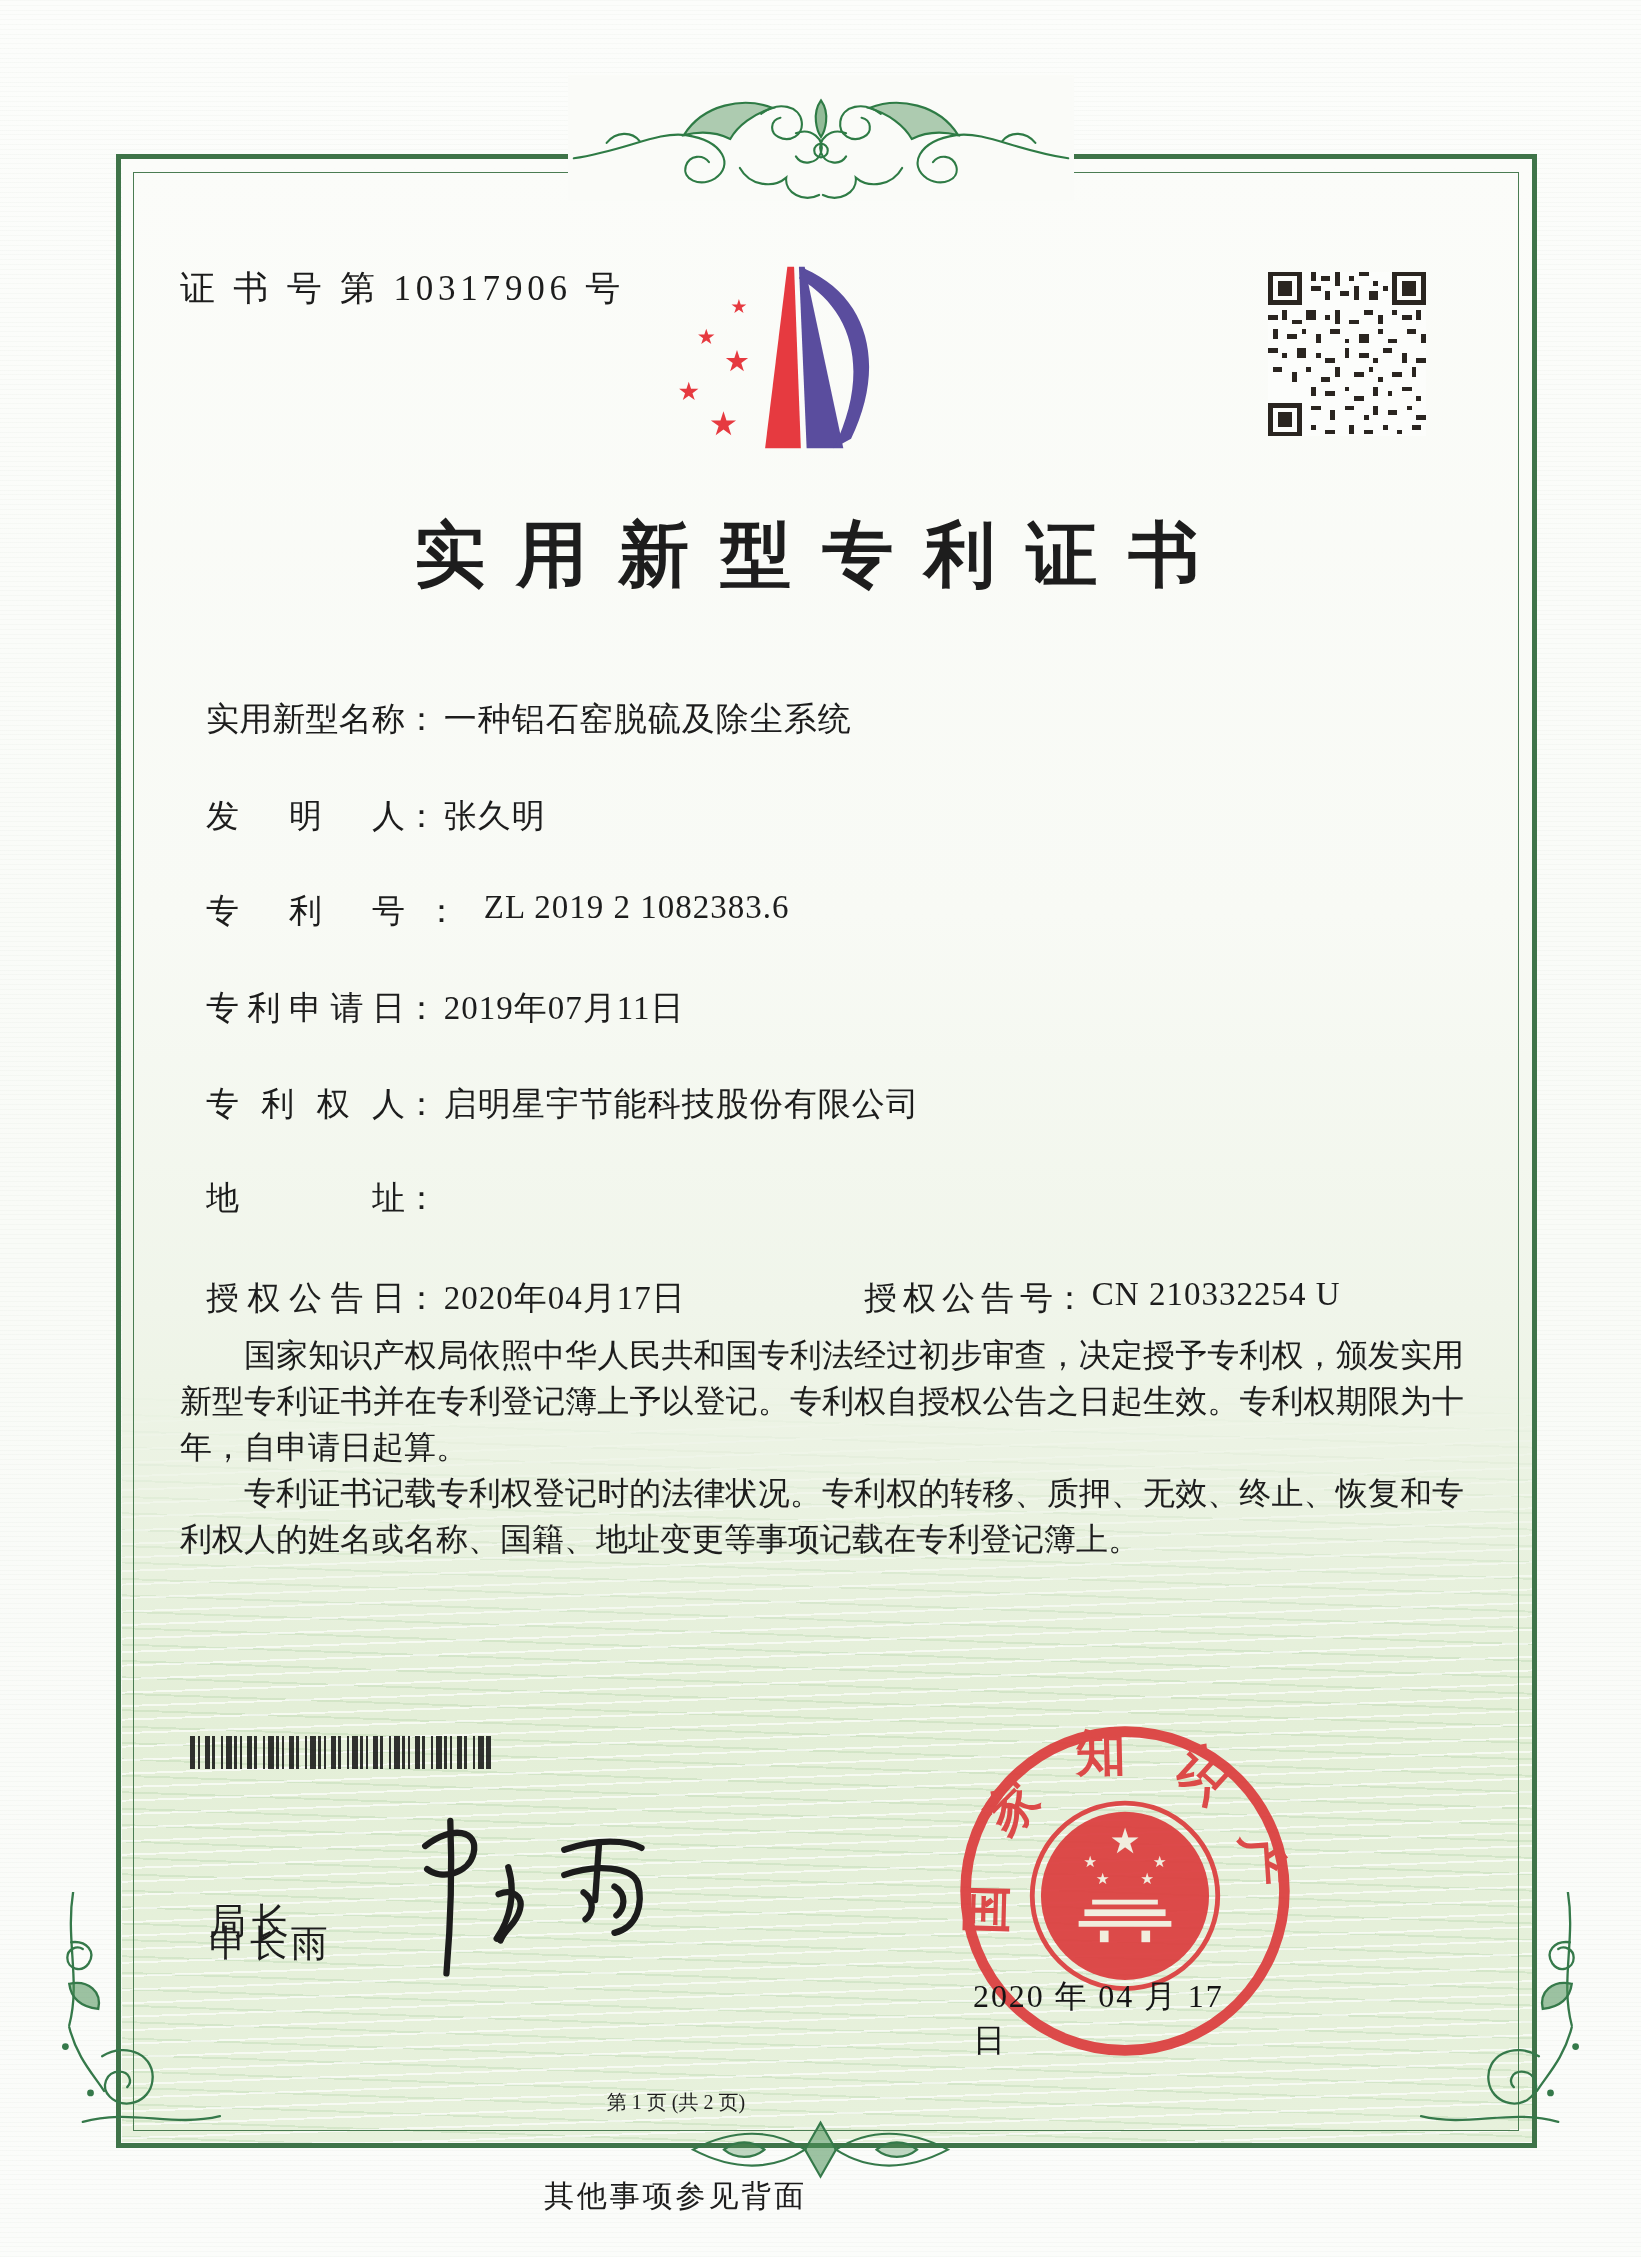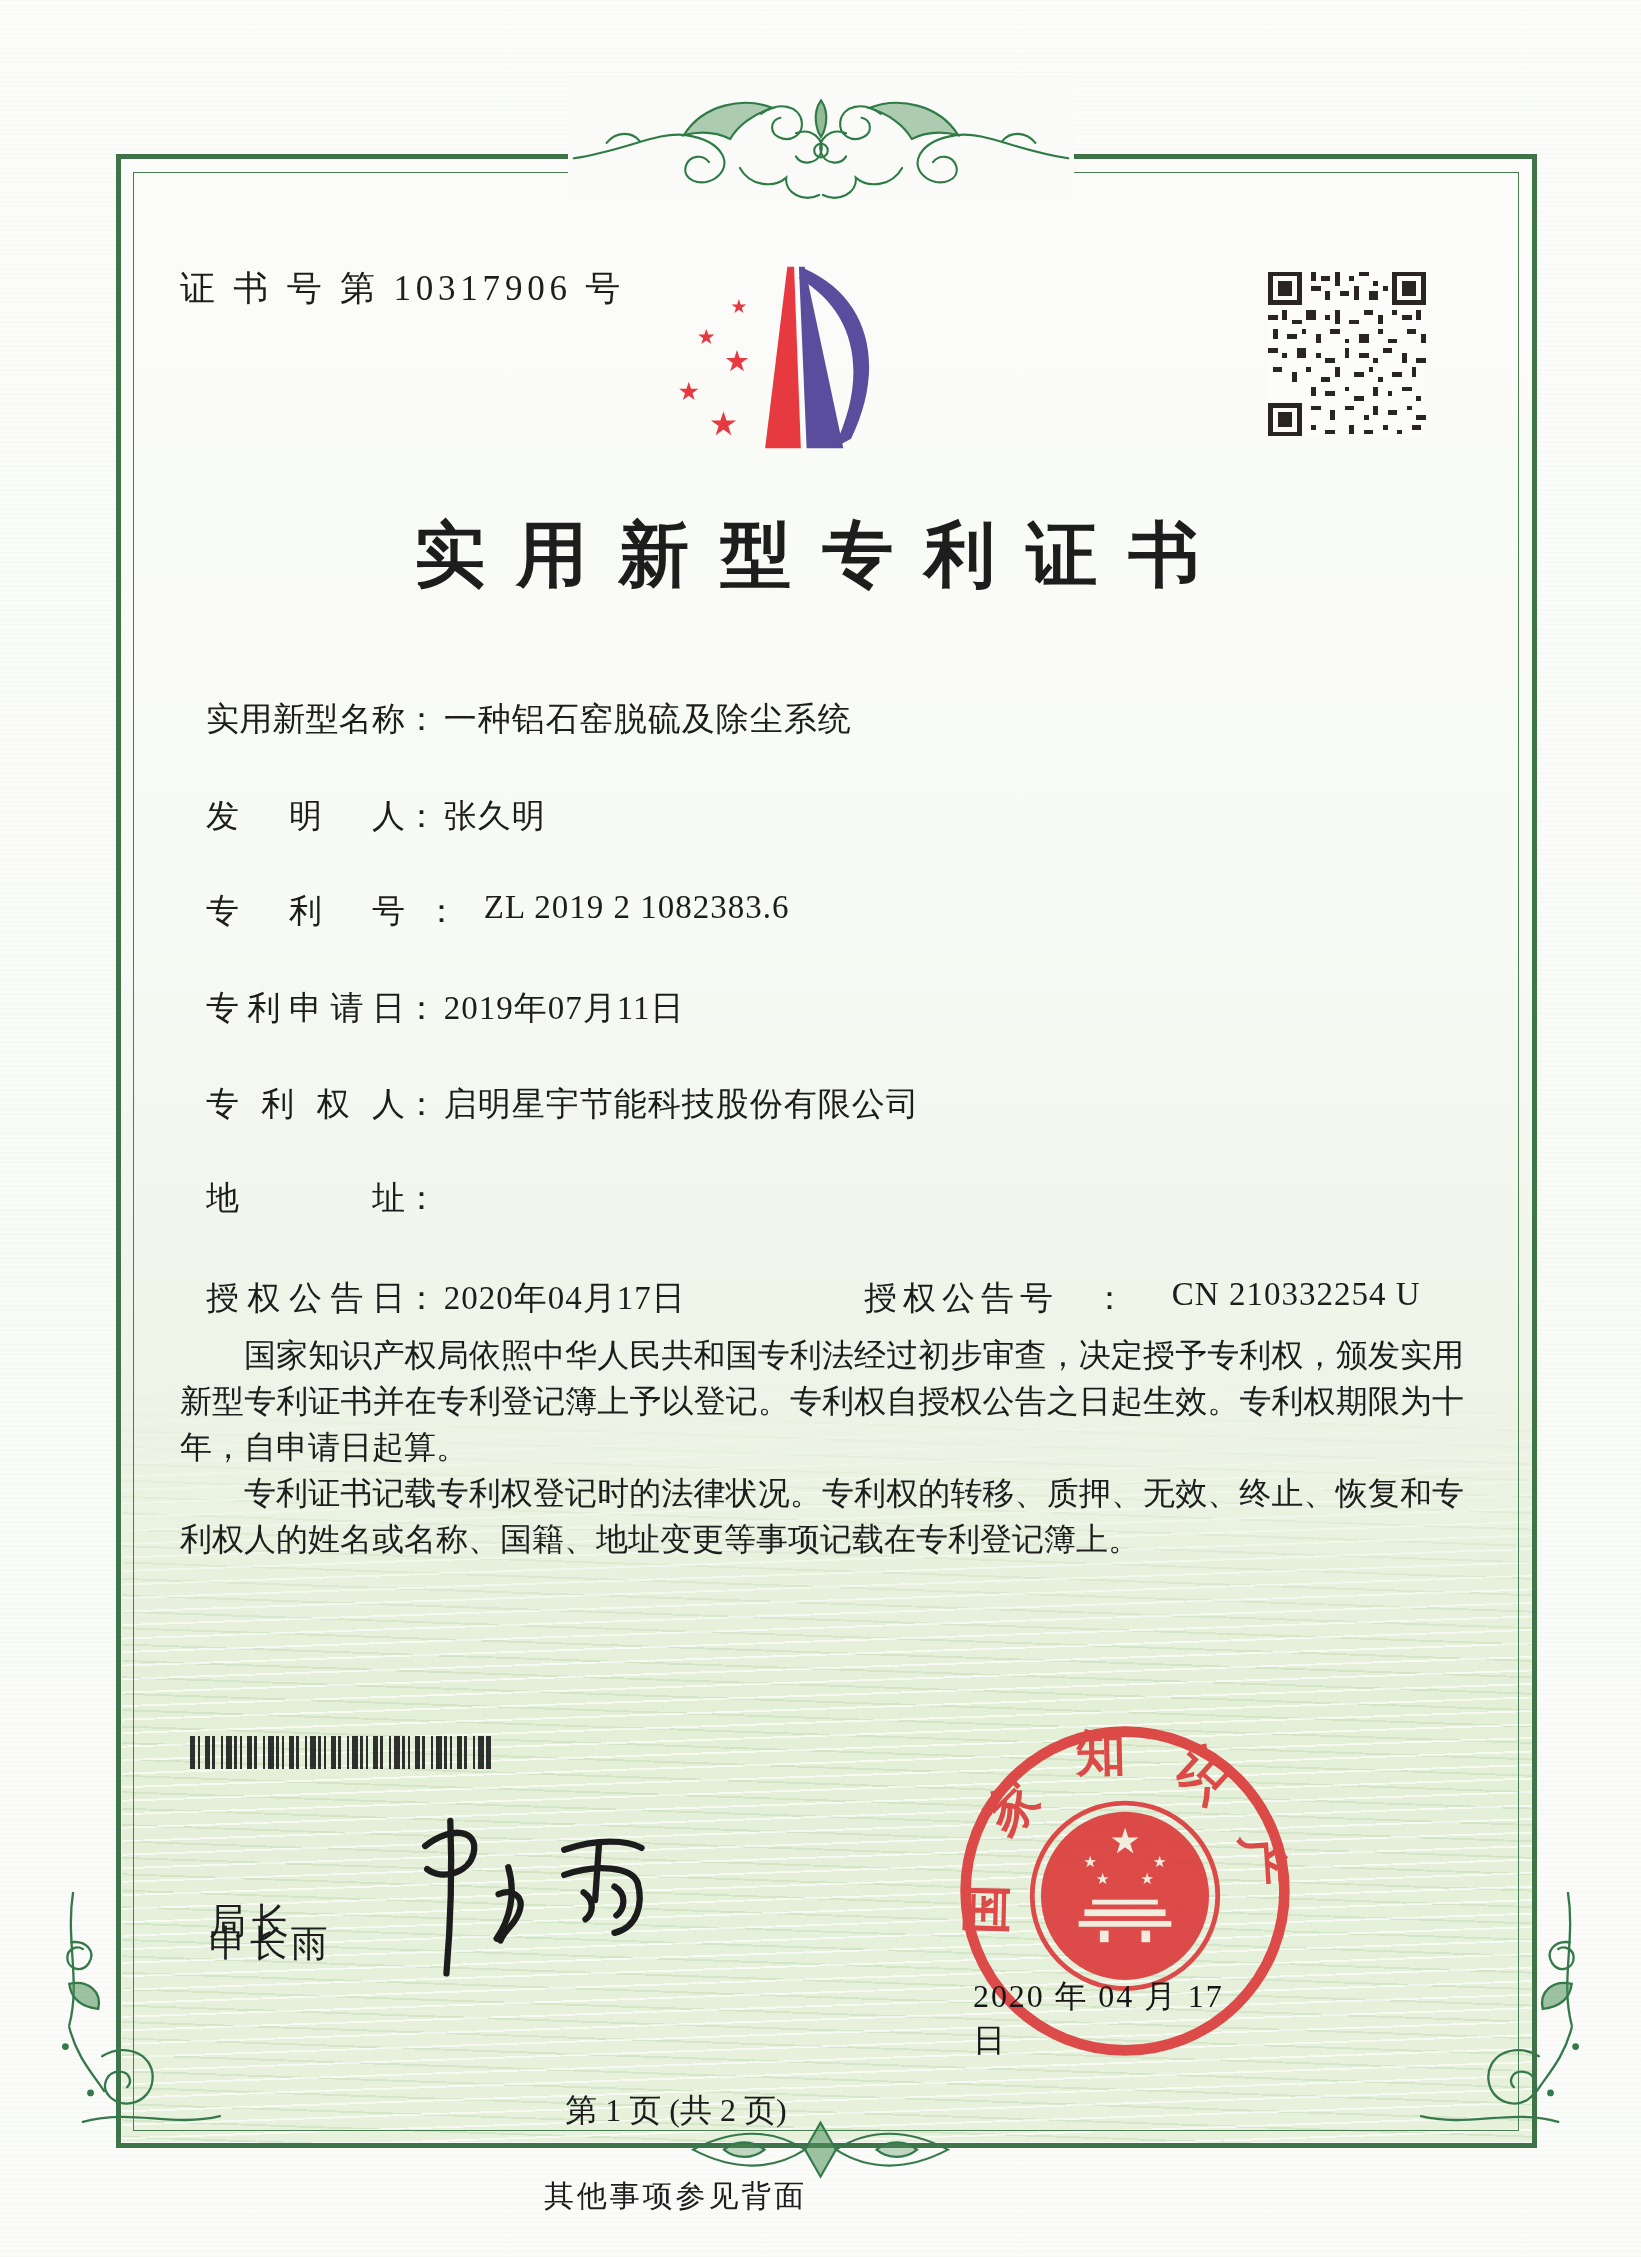--- a/index.html
+++ b/index.html
@@ -36,21 +36,21 @@
   .cert-no{left:180px; top:265px; font-size:35px; letter-spacing:4.8px;}
   .title{
     left:122px; top:508px; width:1410px; text-align:center;
     font-size:71px; font-weight:700; letter-spacing:31px; padding-right:9.7px; box-sizing:border-box;
   }
   .row{position:absolute; left:180px; font-size:33px; display:flex; align-items:flex-start; white-space:nowrap;}
   .flabel{display:inline-block; width:199px; text-align:justify; text-align-last:justify;margin-left:26px;}
   .fcolon{display:inline-block;}
   .fvalue{display:inline-block; margin-left:5.8px; letter-spacing:1px;}
   .addr-lines{display:inline-block; margin-left:5.8px; letter-spacing:1px; white-space:normal;}
-  .grant2{position:absolute; left:658px; top:0; display:flex; white-space:nowrap;gap:40px;}
+  .grant2{position:absolute; left:658px; top:0; display:flex; white-space:nowrap;}
   .grant2 .flabel{width:189px;}
   .paras{
     position:absolute; left:180px; top:1332px; width:1284px;
     font-size:32px; line-height:46px; text-align:justify;
   }
   .paras p{margin:0; text-indent:64px;}
   .barcode{
     position:absolute; left:190px; top:1736px; width:297px; height:33px;
     border-left:2.9px solid #161616; border-right:2.9px solid #161616; opacity:.88;
     background:repeating-linear-gradient(90deg,
@@ -60,21 +60,21 @@
       #161616 20px 23px, rgba(0,0,0,0) 23px 29px,
       #161616 29px 31px, rgba(0,0,0,0) 31px 34px,
       #161616 34px 40px, rgba(0,0,0,0) 40px 42px);
   }
   .signer-title{left:209px; top:1856px; font-size:37px; letter-spacing:5.8px;margin-top:41px;}
   .signer-name{left:209px; top:1919px; font-size:37px; letter-spacing:3.9px;}
   .seal-date{
     left:973px; top:1975px; width:290px; font-size:32px; letter-spacing:1.9px;
     color:#151515; z-index:6;
   }
-  .page-indicator{left:531px; top:2089px; width:290px; text-align:center; font-size:32px;}
+  .page-indicator{left:531px; top:2089px; width:290px; text-align:center; font-size:20px;}
   .back-note{left:521px; top:2176px; width:309px; text-align:center; font-size:30px; letter-spacing:2.9px;}
   svg{display:block;}
   .seal-svg{z-index:5; opacity:.94;}
 </style>
 </head>
 <body>
 
 <div class="page">
 
   <div class="paper-tint"></div>

